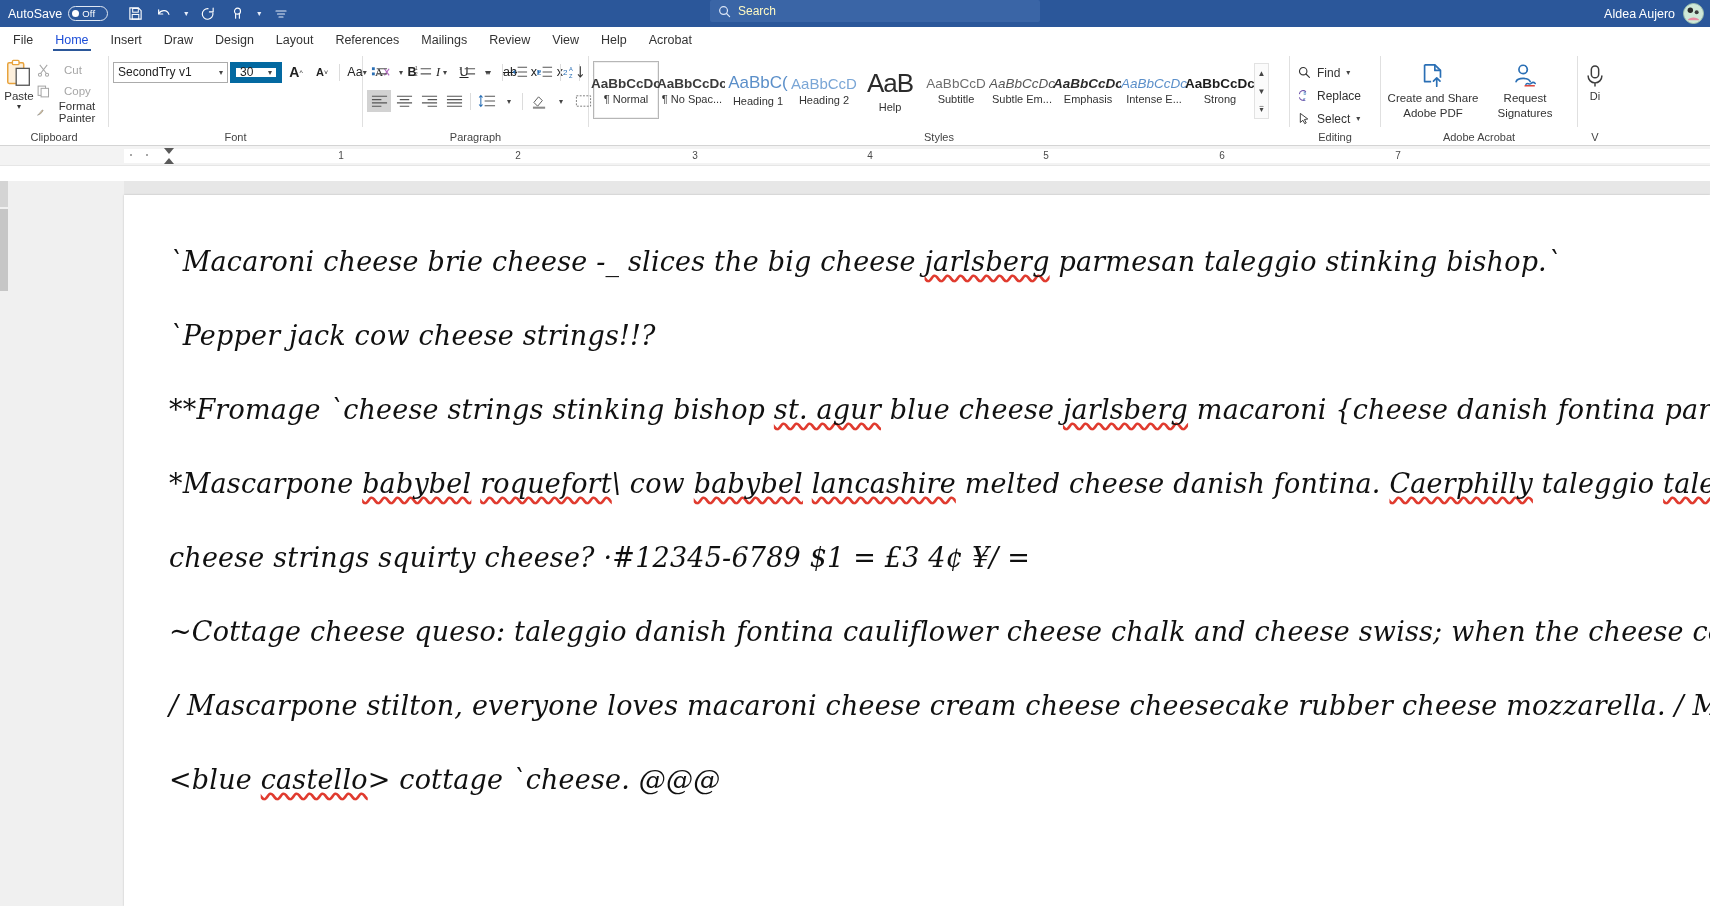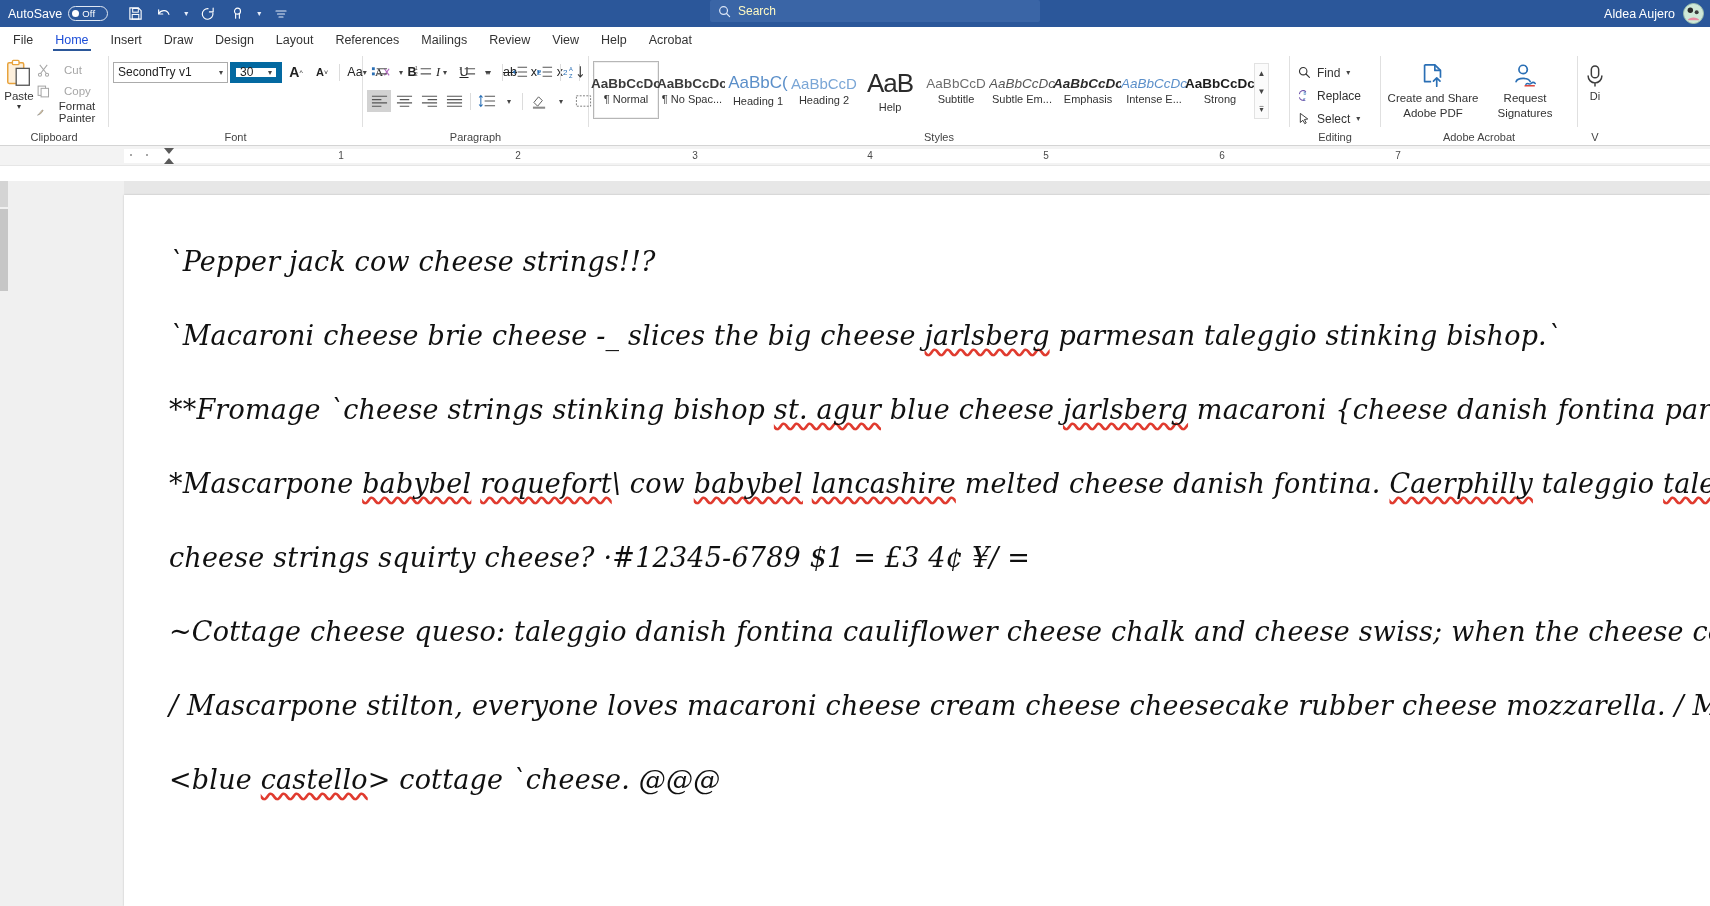--- a/index.html
+++ b/index.html
@@ -648,28 +648,28 @@
 <div class="workspace">
   <div class="leftrail">
     <span class="nub"></span>
     <span class="scroll-thumb"></span>
   </div>
 
   <div class="page">
     <div class="doc-text">
 
       <div class="line">
+        <span>`Macaroni cheese brie cheese -_ slices the big cheese </span><span class="misspell">jarlsberg</span><span> parmesan taleggio stinking bishop.`</span>
+      </div>
+
+      <div class="line">
         <span>`Pepper jack cow cheese strings!!?</span>
       </div>
 
       <div class="line">
-        <span>`Macaroni cheese brie cheese -_ slices the big cheese </span><span class="misspell">jarlsberg</span><span> parmesan taleggio stinking bishop.`</span>
-      </div>
-
-      <div class="line">
         <span>**Fromage `cheese strings stinking bishop </span><span class="misspell">st. agur</span><span> blue cheese </span><span class="misspell">jarlsberg</span><span> macaroni {cheese danish fontina parmesan}`</span>
       </div>
 
       <div class="line">
         <span>*Mascarpone </span><span class="misspell">babybel</span><span> </span><span class="misspell">roquefort</span><span>\ cow </span><span class="misspell">babybel</span><span> </span><span class="misspell">lancashire</span><span> melted cheese danish fontina. </span><span class="misspell">Caerphilly</span><span> taleggio </span><span class="misspell">taleggio</span>
       </div>
 
       <div class="line">
         <span>cheese strings squirty cheese? ·#12345-6789  $1 = £3 4¢ ¥/ =</span>
       </div>

